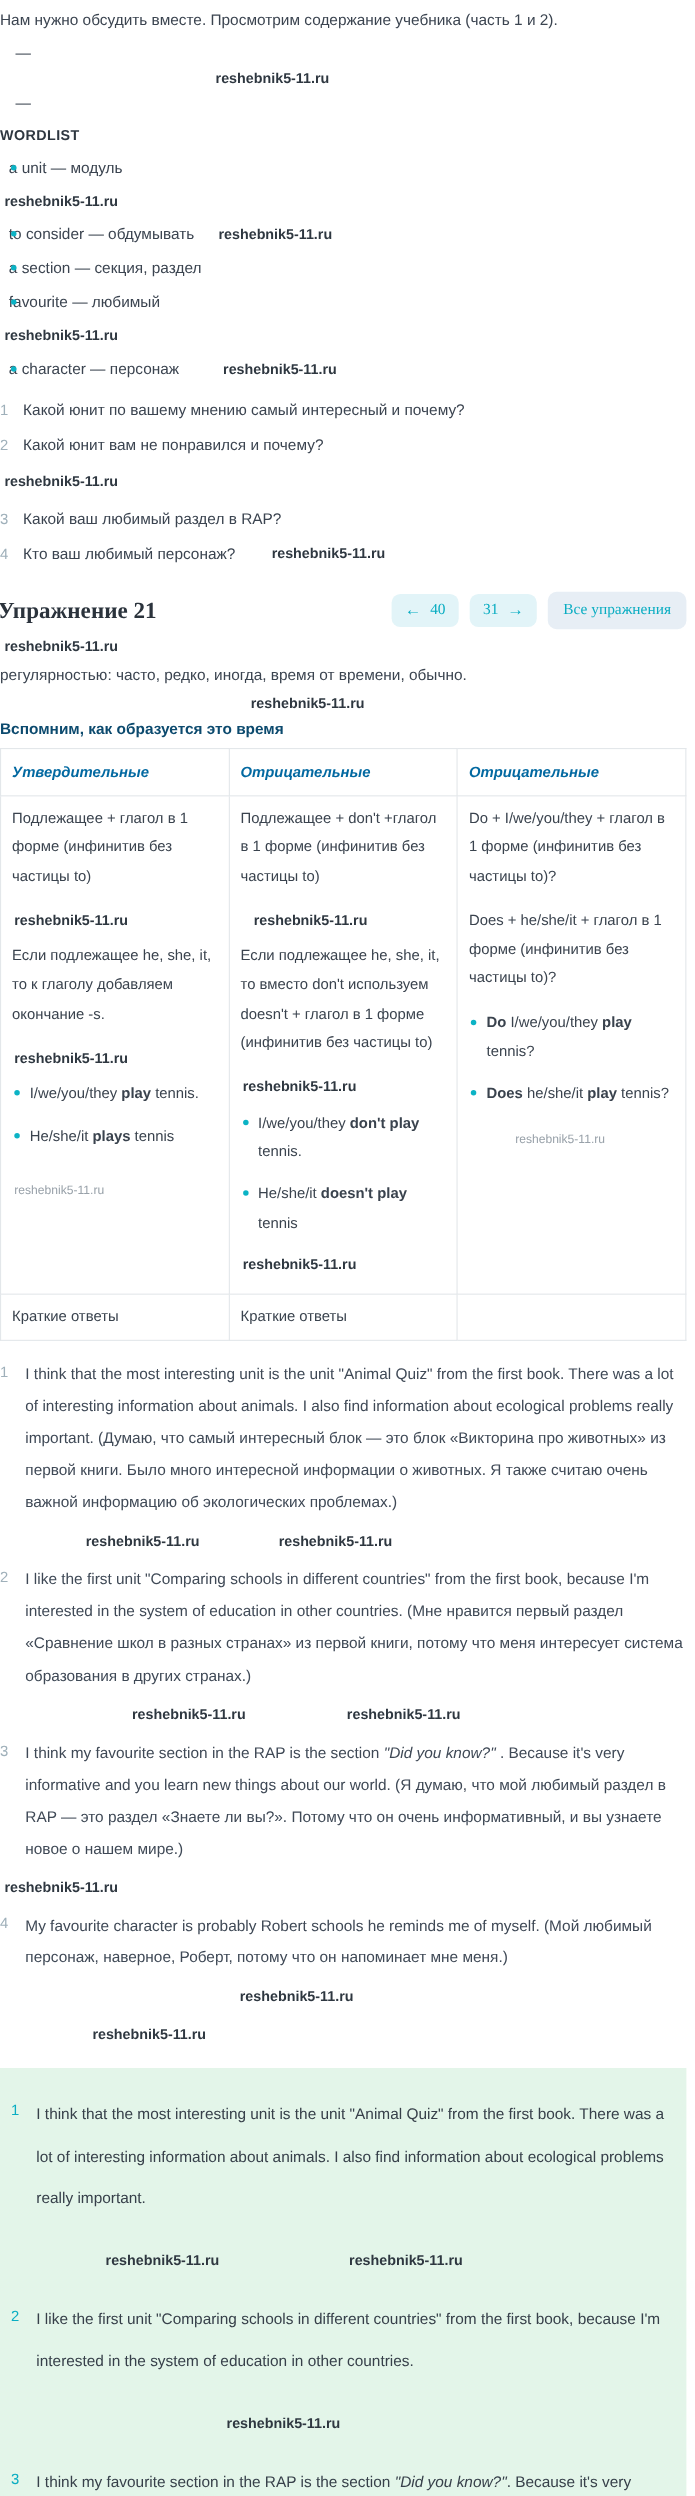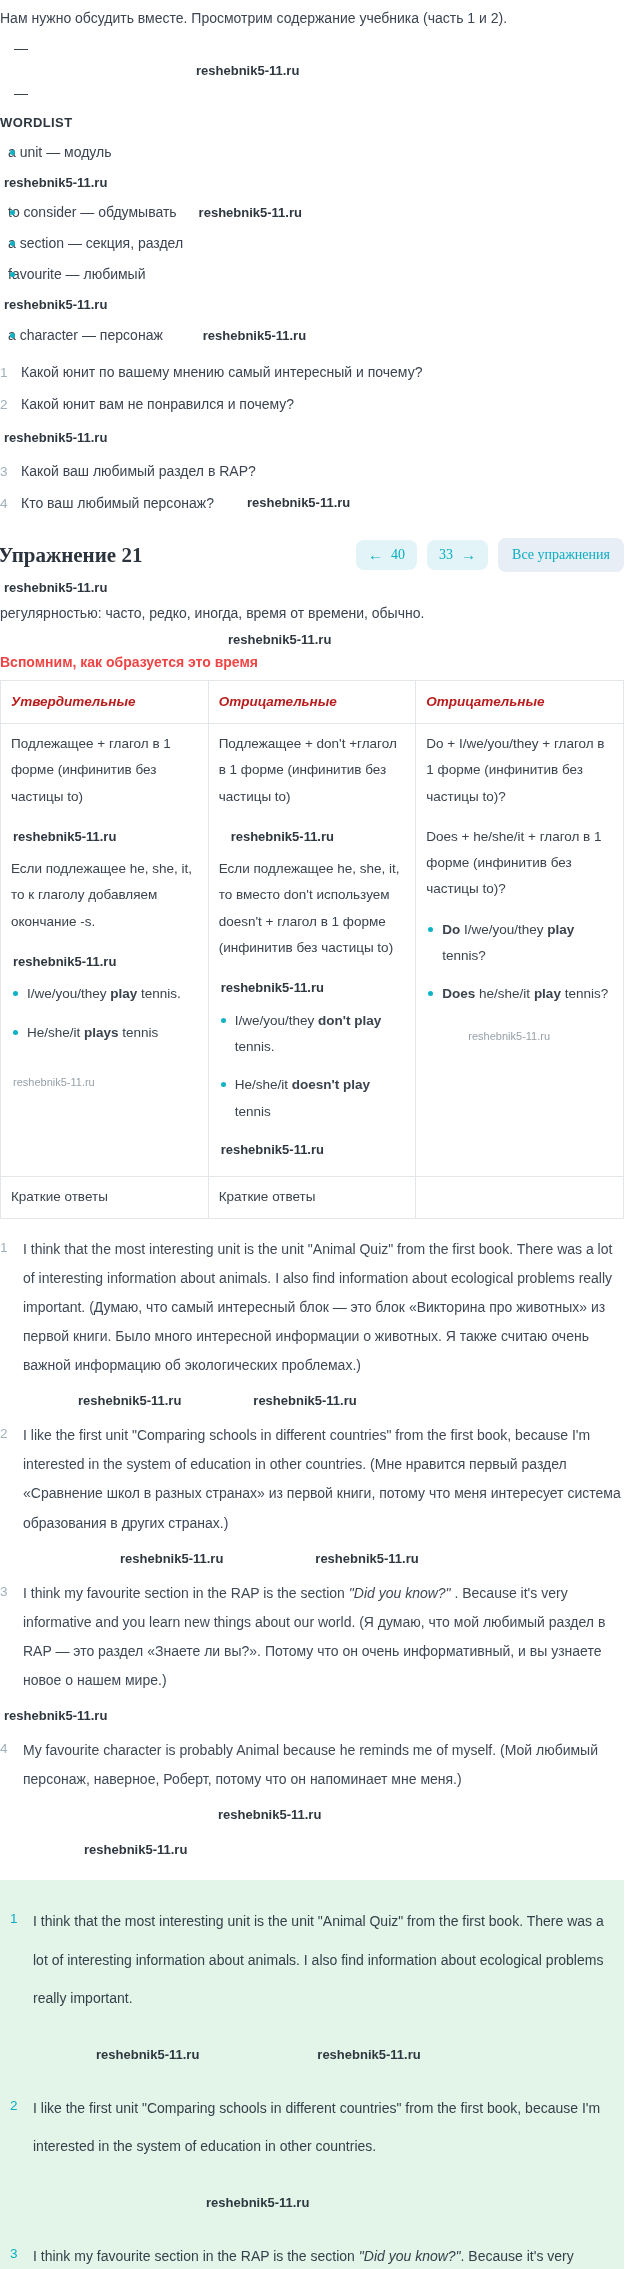--- a/index.html
+++ b/index.html
@@ -36,26 +36,26 @@
 
   .exercise-header { display:flex; align-items:center; justify-content:space-between; margin:24px 0 8px 0;font-family:Liberation Serif, serif; }
   .exercise-title { font-size:21px; font-weight:700; color:#2b333c; margin-left:-2px; }
   .nav { display:flex; align-items:center; gap:10px; }
   .pill { display:inline-flex; align-items:center; gap:8px; background:#e2f4f8; color:#0aadc2;
           border:none; border-radius:8px; padding:7px 12px; font-size:14px; font-family:inherit; cursor:pointer; }
   .pill .arrow { font-size:15px; line-height:1; }
   .pill-all { background:#e7eef5; padding:9px 14px; color:#0aadc2; }
 
   .task-line { line-height:1.6; margin:6px 0 2px 0; }
-  .remember { font-weight:700; color:#ef4444; margin:6px 0 10px 0; }
+  .remember { font-weight:700; color:#0c4a6e; margin:6px 0 10px 0; }
 
   table.grammar { width:100%; table-layout:fixed; border-collapse:collapse; margin:4px 0 16px 0; }
   table.grammar th, table.grammar td { border:1px solid #e3e7ea; vertical-align:top; text-align:left;
       padding:7px 10px; font-size:13.5px; line-height:1.95; color:#3a434e; }
-  table.grammar th { font-style:italic; font-weight:700; color:#b91c1c; padding:8px 10px; }
+  table.grammar th { font-style:italic; font-weight:700; color:#0369a1; padding:8px 10px; }
   td .cell-p { margin:0 0 14px 0; }
   td .wm { margin-left:2px; }
   ul.cell-ul { list-style:none; margin:4px 0 0 0; }
   ul.cell-ul > li { position:relative; padding-left:16px; margin:0 0 12px 0; }
   ul.cell-ul > li.dot::before { content:""; position:absolute; left:2px; top:10px; width:5px; height:5px; border-radius:50%; background:#0bb3c5; }
   td.footer-cell { font-weight:400; padding:12px 10px; }
 
   ol.answers { list-style:none; margin:14px 0 0 0; }
   ol.answers > li.answer { display:flex; gap:12px; margin:2px 0 6px 0; }
   .a-num { color:#9fb0ba; flex:0 0 11px; font-size:13.5px; padding-top:5px; }
@@ -119,21 +119,21 @@
   </ol>
 
   <div class="exercise-header">
     <h1 class="exercise-title">Упражнение 21</h1>
     <nav class="nav">
       <button class="pill">
         <span class="arrow">←</span>
         <span>40</span>
       </button>
       <button class="pill">
-        <span>33</span>
+        <span>31</span>
         <span class="arrow">→</span>
       </button>
       <button class="pill pill-all">
         <span>Все упражнения</span>
       </button>
     </nav>
   </div>
 
   <span class="wm" style="margin-left:4px">reshebnik5-11.ru</span>
 
@@ -210,21 +210,21 @@
     </li>
     <li class="answer">
       <span class="a-num">3</span>
       <p><span>I think my favourite section in the RAP is the section </span><span style="font-style: italic;">"Did you know?"</span><span> . Because it's very informative and you learn new things about our world. (Я думаю, что мой любимый раздел в RAP — это раздел «Знаете ли вы?». Потому что он очень информативный, и вы узнаете новое о нашем мире.)</span></p>
     </li>
     <li class="wm-li wm-row">
       <span class="wm" style="margin-left:4px">reshebnik5-11.ru</span>
     </li>
     <li class="answer">
       <span class="a-num">4</span>
-      <p><span>My favourite character is probably Animal because he reminds me of myself. (Мой любимый персонаж, наверное, Роберт, потому что он напоминает мне меня.)</span></p>
+      <p><span>My favourite character is probably Robert schools he reminds me of myself. (Мой любимый персонаж, наверное, Роберт, потому что он напоминает мне меня.)</span></p>
     </li>
     <li class="wm-li wm-row">
       <span class="wm" style="margin-left:218px">reshebnik5-11.ru</span>
     </li>
     <li class="wm-li wm-row">
       <span class="wm" style="margin-left:84px">reshebnik5-11.ru</span>
     </li>
   </ol>
 
   <div class="green-box">

